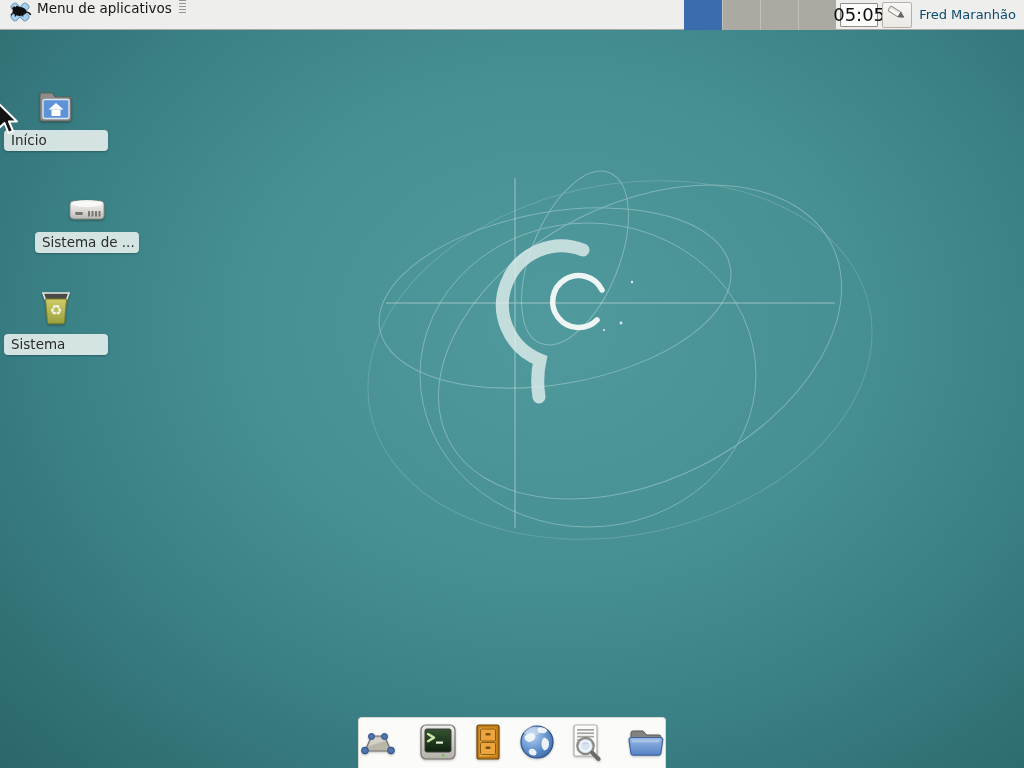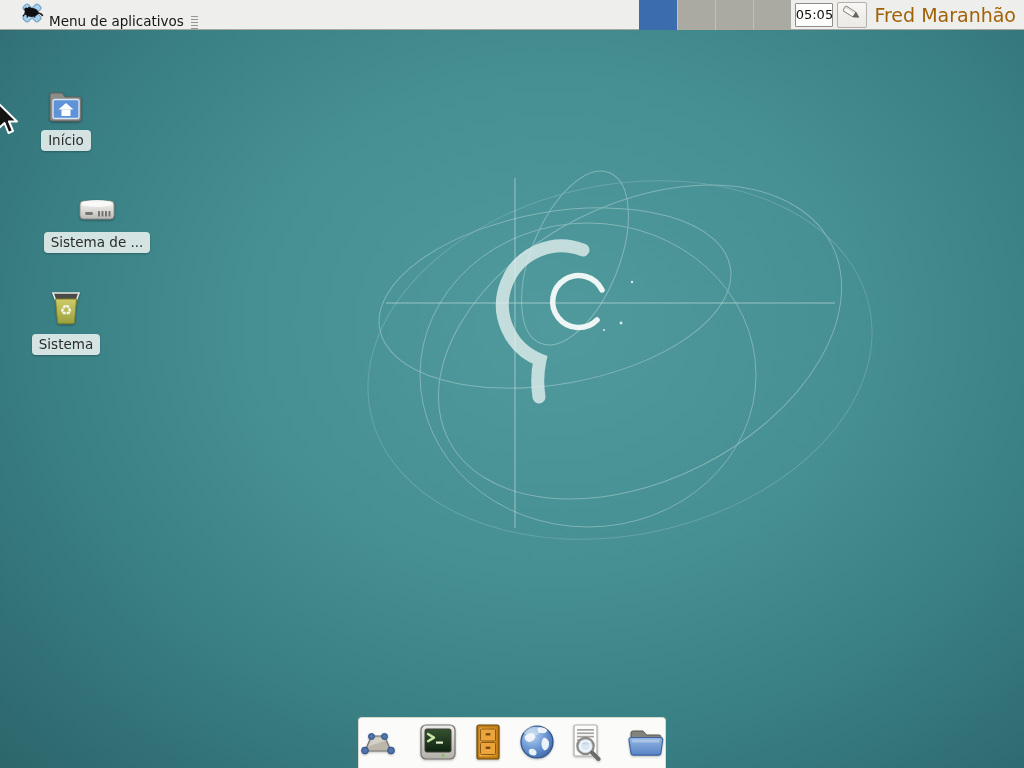--- a/index.html
+++ b/index.html
@@ -13,63 +13,63 @@
   
   .panel {
     position:absolute; top:0; left:0; width:1024px; height:30px;
     background:#eeeeec;
     border-bottom:1px solid #a9a7a2;
     display:flex; align-items:center; justify-content:space-between;
     z-index:30;
   }
   .panel-left { display:flex; align-items:center; height:100%; }
   .menu-button {
-    display:flex; align-items:flex-end; height:100%; padding:0 6px 0 20px; cursor:default;
+    display:flex; align-items:flex-start; height:100%; padding:0 6px 0 8px; cursor:default;
   }
   .menu-label { font-size:13.5px; color:#161616; margin-left:5px; }
   .grip { margin-left:7px; width:7px; height:13px; display:flex; flex-direction:column; justify-content:space-between; }
   .grip i { display:block; height:1px; background:#97958f; }
 
   .panel-right { display:flex; align-items:center; height:100%; }
 
   .pager { display:flex; height:30px; }
   .pager .ws {
     width:38px; height:30px; background:#abaaa2;
     border-left:1px solid #c2c0ba;
   }
   .pager .ws:first-child { border-left:none; }
   .pager .ws.active { background:#3b6cad; border-left:none; }
 
   .clock-box {
     width:38px; height:24px; margin-left:4px;
     background:#fdfdfc; border:1px solid #8f8d88; border-radius:1px;
     display:flex; align-items:center; justify-content:center;
-    font-size:13px; color:#0e0e0e;
+    font-size:18px; color:#0e0e0e;
   }
   .notes-btn {
     width:30px; height:26px; margin-left:4px;
     background:linear-gradient(#f7f6f4,#ebe9e5);
     border:1px solid #b3b0a9; border-radius:2px;
     display:flex; align-items:center; justify-content:center;
   }
-  .username { font-size:19px; color:#a16207; margin:0 8px 0 7px; white-space:nowrap; }
+  .username { font-size:13px; color:#0c4a6e; margin:0 8px 0 7px; white-space:nowrap; }
 
   
   .desktop {
     position:absolute; top:30px; left:0; width:1024px; height:738px;
     background:
       radial-gradient(ellipse 78% 88% at 54% 40%,
         #509a9d 0%, #468f92 38%, #3a8186 62%, #306f74 85%, #2b6468 100%);
   }
   .wallpaper-art { position:absolute; top:0; left:0; }
 
   
   .desk-icon {
-    position:absolute; left:14px; width:104px;
-    display:flex; flex-direction:column; align-items:center;
+    position:absolute; left:4px; width:104px;
+    display:flex; flex-direction:column; 
   }
   .desk-icon .glyph { height:40px; display:flex; align-items:flex-end; justify-content:center;
     filter:drop-shadow(0 1px 1px rgba(0,0,0,.35)); }
   .desk-icon .label {
     margin-top:6px; padding:2px 7px 3px;
     background:rgba(233,241,239,.88);
     border-radius:4px;
     font-size:13.5px; color:#2b2b2b; white-space:nowrap;
     box-shadow:0 1px 2px rgba(0,0,0,.25);
   }

